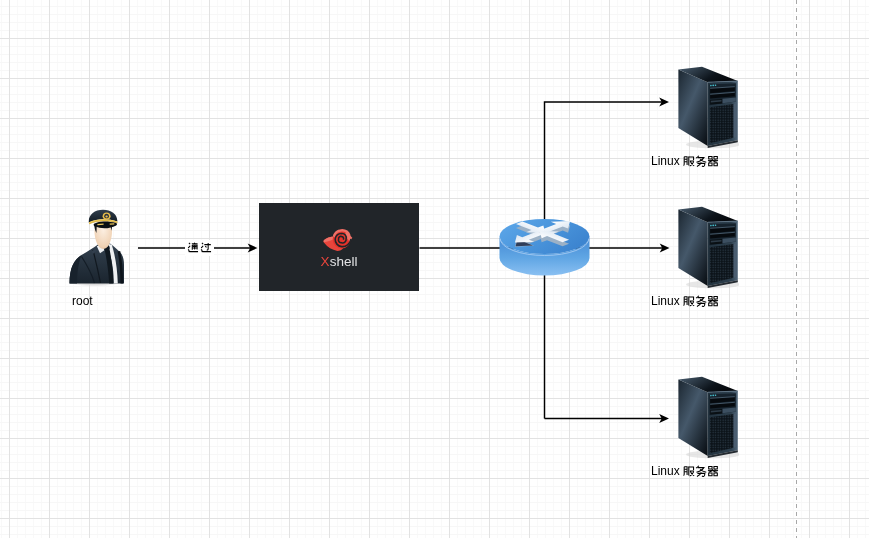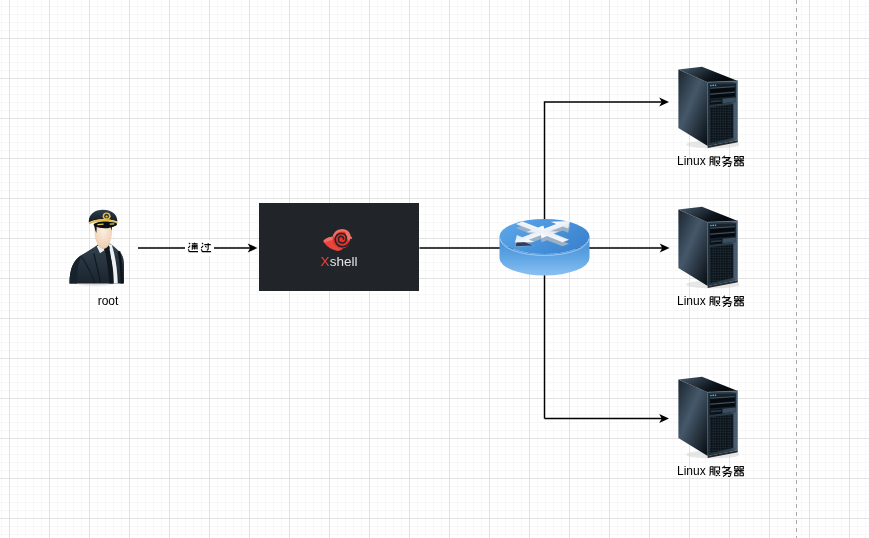--- a/index.html
+++ b/index.html
@@ -10,21 +10,21 @@
  linear-gradient(90deg,#e2e2e2 1px, transparent 1px),
  linear-gradient(#f7f7f7 1px, transparent 1px),
  linear-gradient(90deg,#f9f9f9 1px, transparent 1px);
 background-size:40px 40px,40px 40px,8px 8px,8px 8px;
 background-position:0 38px,9px 0,0 6px,1px 0;
 }
 .abs{position:absolute}
 #dash{position:absolute;left:796px;top:0;width:1px;height:538px;
 background-image:linear-gradient(#a8a8a8 55%, rgba(255,255,255,0) 0%);
 background-size:1px 8px}
-.lbl{position:absolute;font-size:12px;color:#000;text-align:center;line-height:15px;white-space:nowrap}
+.lbl{position:absolute;font-size:12px;color:#000;text-align:left;line-height:15px;white-space:nowrap}
 .cjk{display:inline-block;vertical-align:-1.5px}
 #xbox{position:absolute;left:259px;top:203px;width:160px;height:88px;background:#212529}
 </style>
 </head>
 <body>
 <div id="c">
 
   <svg class="abs" style="left:0;top:0" width="869" height="538" viewBox="0 0 869 538">
     <g stroke="#000000" stroke-width="1.45" fill="none">
       <path d="M 138,248 H 251.5"></path>
@@ -108,21 +108,21 @@
     <path d="M 24,17.3 C 29.2,15.1 33,14.4 38,14.3 C 43,14.2 47.2,14.9 52.4,16.6 L 52.5,18 C 47.2,16.4 43,15.8 38,15.9 C 33.2,16 28.8,16.9 24.1,18.9 Z" fill="#f0c850"></path>
     <path d="M 24.1,18.9 C 28.8,16.9 33.2,16 38,15.9 C 43,15.8 47.2,16.4 52.5,18" stroke="#b8922a" stroke-width="0.5" fill="none"></path>
 
     <path d="M 29.5,18.6 C 32.5,17.2 35.2,16.6 38.5,16.5 C 43,16.4 47,16.9 51,18 C 52.3,18.4 52.4,19.8 51.2,20.4 C 47.4,22.3 43.6,23.2 39.5,23.2 C 36,23.2 32.8,22.5 29.6,21.2 C 28.3,20.6 28.3,19.2 29.5,18.6 Z" fill="#0a0f14"></path>
     <path d="M 32.4,19.6 l 6.2,-0.4 M 44.7,19.2 l 4.6,-0.3" stroke="#e8c35c" stroke-width="1.3"></path>
 
     <path d="M 41.6,7.4 C 44.1,7.4 45.6,9.1 45.6,11.2 C 45.6,13.3 44,14.6 41.6,14.6 C 39.2,14.6 37.6,13.3 37.6,11.2 C 37.6,9.1 39.1,7.4 41.6,7.4 Z" fill="#e8bd4a"></path>
     <path d="M 41.6,8.8 C 43.1,8.8 44,9.8 44,11.2 C 44,12.5 43,13.3 41.6,13.3 C 40.2,13.3 39.2,12.5 39.2,11.2 C 39.2,9.8 40.1,8.8 41.6,8.8 Z" fill="#2a333d"></path>
     <path d="M 41.6,10.4 C 42.3,10.4 42.8,10.9 42.8,11.6 C 42.8,12.2 42.3,12.6 41.6,12.6 C 40.9,12.6 40.4,12.2 40.4,11.6 C 40.4,10.9 40.9,10.4 41.6,10.4 Z" fill="#e8bd4a"></path>
   </svg>
-  <div class="lbl" style="left:78px;top:294px;width:60px">root</div>
+  <div class="lbl" style="left:72px;top:294px;width:60px">root</div>
 
   <svg class="abs" style="left:497px;top:216px" width="95" height="62" viewBox="0 0 95 62">
     <defs>
       <linearGradient id="rside" x1="0" y1="0" x2="0" y2="1">
         <stop offset="0" stop-color="#4489d4"></stop>
           <stop offset="0.55" stop-color="#60a6e4"></stop>
           <stop offset="1" stop-color="#8ac0f2"></stop>
       </linearGradient>
       <linearGradient id="rtop" x1="0" y1="0" x2="1" y2="0.5">
         <stop offset="0" stop-color="#5ea8ea"></stop>

